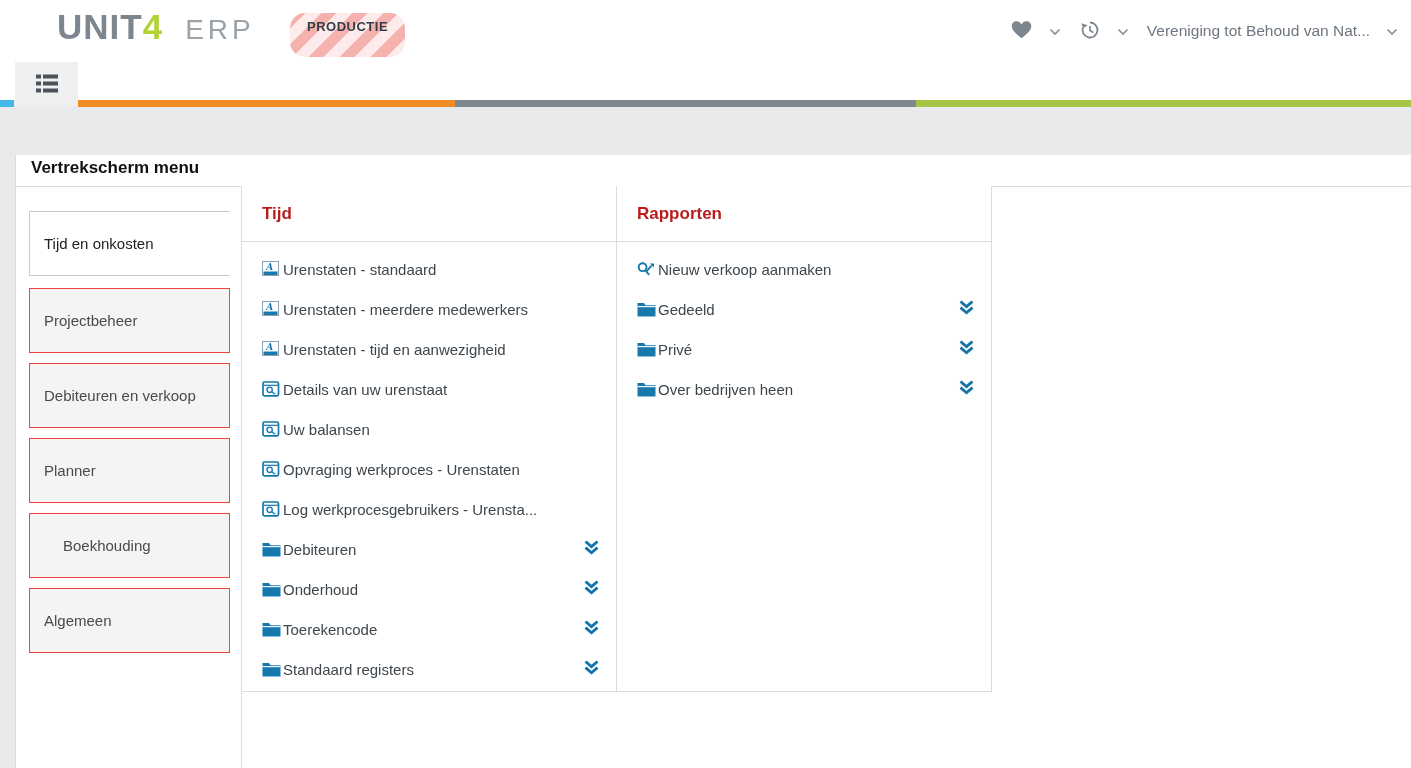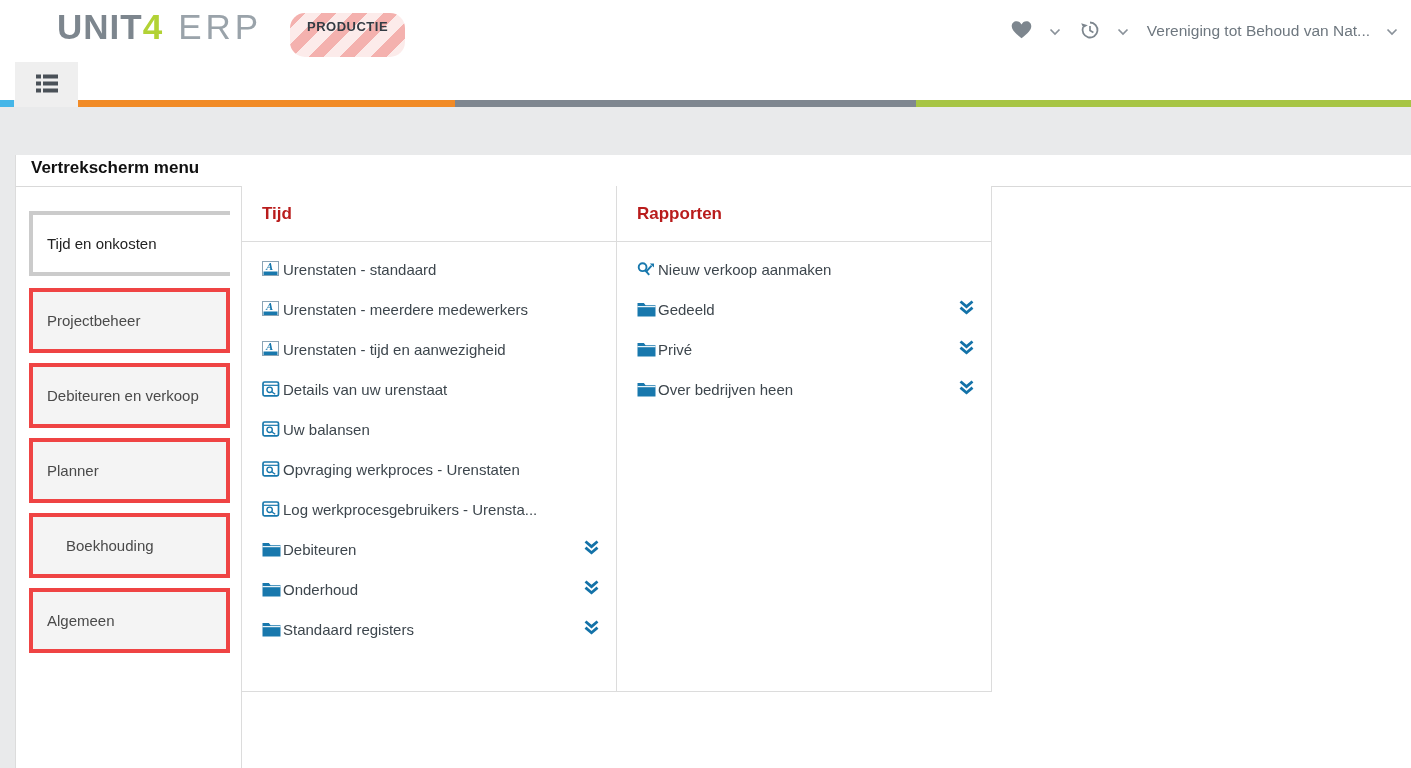--- a/index.html
+++ b/index.html
@@ -6,21 +6,21 @@
   body{
     width:1411px;height:768px;position:relative;overflow:hidden;
     background:#ffffff;font-family:"Liberation Sans",sans-serif;
     -webkit-font-smoothing:antialiased;
   }
   
   .app-header{position:absolute;top:0;left:0;right:0;height:62px;background:#fff;}
   .logo{position:absolute;left:57px;top:7px;display:flex;align-items:baseline;}
   .logo-unit{font-size:35px;font-weight:bold;color:#7d868e;letter-spacing:1px;}
   .logo-four{color:var(--logo-green,#b2d235);}
-  .logo-erp{font-size:35px;font-weight:100;color:#9aa3aa;margin-left:15px;letter-spacing:4px;}
+  .logo-erp{font-size:28px;font-weight:100;color:#9aa3aa;margin-left:22px;letter-spacing:4px;}
   .env-badge{
     position:absolute;left:290px;top:13px;height:44px;box-sizing:border-box;
     padding:6px 17px;border-radius:15px;font-size:13px;font-weight:bold;color:#333c44;
     letter-spacing:.5px;
     background:repeating-linear-gradient(135deg,#f4b1ae 0 11px,#fcebea 11px 22px);
   }
   .header-right{position:absolute;right:4px;top:0;height:62px;display:flex;align-items:center;}
   .hbtn{display:flex;align-items:center;gap:16px;background:none;border:none;cursor:pointer;
         padding:4px 9px;font-family:inherit;}
   .company-label{font-size:15.5px;color:#6e777f;white-space:nowrap;}
@@ -39,21 +39,21 @@
   
   .content-bg{position:absolute;top:107px;left:0;right:0;bottom:0;background:#e9eaeb;}
   
   .card{position:absolute;top:155px;left:15px;right:0;bottom:0;background:#fff;
         border-left:1px solid #dcdcdc;}
   .page-title{position:absolute;left:15px;top:3px;font-size:17px;font-weight:bold;color:#111;}
   .header-sep{position:absolute;left:0;right:0;top:31px;border-top:1px solid #d9d9d9;}
   
   .side-item{
     position:absolute;left:13px;width:201px;height:65px;box-sizing:border-box;
-    background:#f4f4f4;border:4px solid #ef4444;display:flex;align-items:center;
+    background:#f4f4f4;border:1px solid #ef4444;display:flex;align-items:center;
     padding-left:14px;font-size:15px;color:#4a4a4a;cursor:pointer;
   }
   .side-item.selected{background:#fff;border-color:#cbcbcb;border-right:none;color:#222;}
   
   .panels{position:absolute;left:225px;top:31px;display:flex;}
   .panel{width:375px;height:506px;box-sizing:border-box;background:#fff;
          border-left:1px solid #dcdcdc;border-bottom:1px solid #dcdcdc;}
   .panel:last-child{width:376px;border-right:1px solid #dcdcdc;}
   .panel-header{height:56px;box-sizing:border-box;display:flex;align-items:center;
                 padding-left:20px;border-bottom:1px solid #dcdcdc;
@@ -260,20 +260,35 @@
                 </svg></span>
             </button>
           </div>
           <div class="menu-row">
             <span class="row-icon">
               <svg width="19" height="15" viewBox="0 0 19 15">
                 <path d="M0.5 1 h6.4 l1.7 2.3 h9.9 v11.2 h-18 z" fill="#1878ad"></path>
                 <rect x="0.5" y="4.1" width="18" height="1.1" fill="#fff"></rect>
               </svg>
             </span>
+            <span class="row-label">Toerekencode</span>
+            <button class="row-expand">
+              <span><svg width="17" height="17" viewBox="0 0 17 17">
+                  <path d="M2.5 2.5 L8.5 7.6 L14.5 2.5" fill="none" stroke="#1372a8" stroke-width="2.8"></path>
+                  <path d="M2.5 8.6 L8.5 13.7 L14.5 8.6" fill="none" stroke="#1372a8" stroke-width="2.8"></path>
+                </svg></span>
+            </button>
+          </div>
+          <div class="menu-row">
+            <span class="row-icon">
+              <svg width="19" height="15" viewBox="0 0 19 15">
+                <path d="M0.5 1 h6.4 l1.7 2.3 h9.9 v11.2 h-18 z" fill="#1878ad"></path>
+                <rect x="0.5" y="4.1" width="18" height="1.1" fill="#fff"></rect>
+              </svg>
+            </span>
             <span class="row-label">Standaard registers</span>
             <button class="row-expand">
               <span><svg width="17" height="17" viewBox="0 0 17 17">
                   <path d="M2.5 2.5 L8.5 7.6 L14.5 2.5" fill="none" stroke="#1372a8" stroke-width="2.8"></path>
                   <path d="M2.5 8.6 L8.5 13.7 L14.5 8.6" fill="none" stroke="#1372a8" stroke-width="2.8"></path>
                 </svg></span>
             </button>
           </div>
         </div>
     </section>

